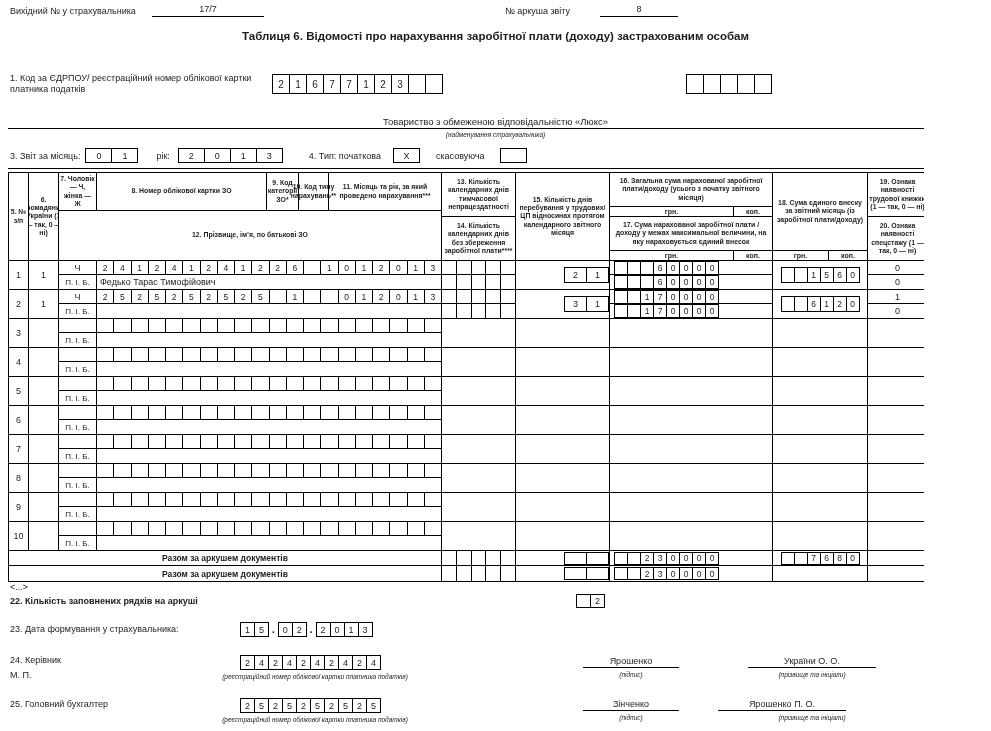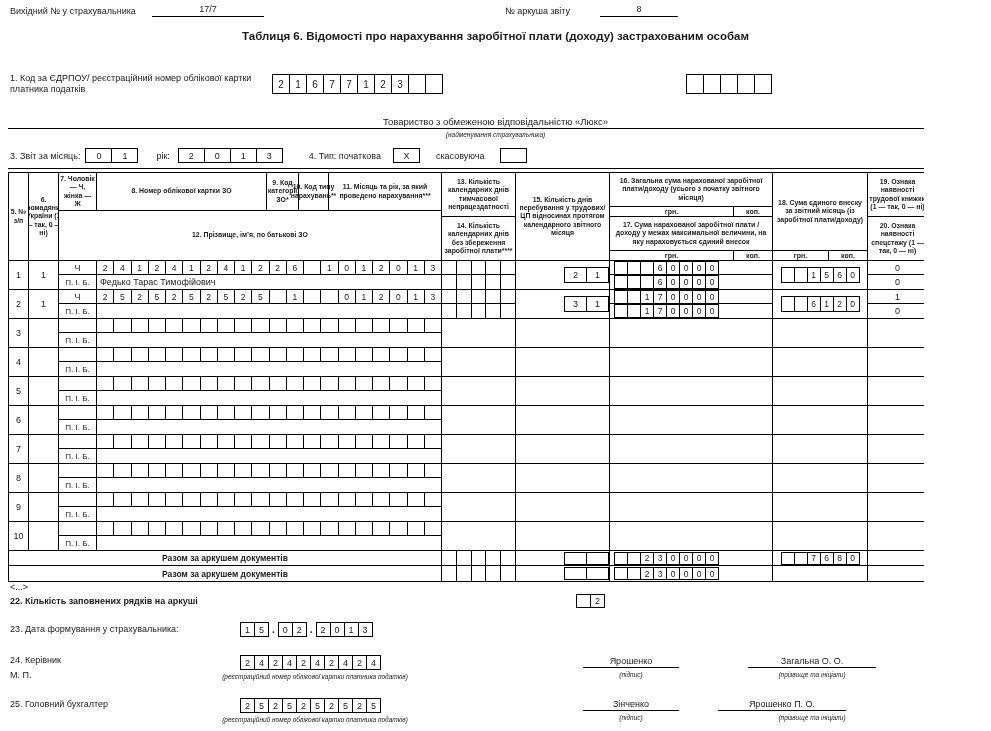--- a/index.html
+++ b/index.html
@@ -814,21 +814,21 @@
       <span class="box">2</span>
       <span class="box">4</span>
       <span class="box">2</span>
       <span class="box">4</span>
       <span class="box">2</span>
       <span class="box">4</span>
     </div>
   <div class="abs cap" style="left:165px;top:673px;width:300px">(реєстраційний номер облікової картки платника податків)</div>
   <div class="abs sigline" style="left:583px;top:654px;width:96px">Ярошенко</div>
   <div class="abs cap" style="left:583px;top:671px;width:96px">(підпис)</div>
-  <div class="abs sigline" style="left:748px;top:654px;width:128px">Загальна О. О.</div>
+  <div class="abs sigline" style="left:748px;top:654px;width:128px">України О. О.</div>
   <div class="abs cap" style="left:748px;top:671px;width:128px">(прізвище та ініціали)</div>
 
   <div class="abs lbl" style="left:10px;top:699px">25. Головний бухгалтер</div>
   <div class="abs boxes" id="f25-boxes" style="left:240px;top:698px">
       <span class="box">2</span>
       <span class="box">5</span>
       <span class="box">2</span>
       <span class="box">5</span>
       <span class="box">2</span>
       <span class="box">5</span>

